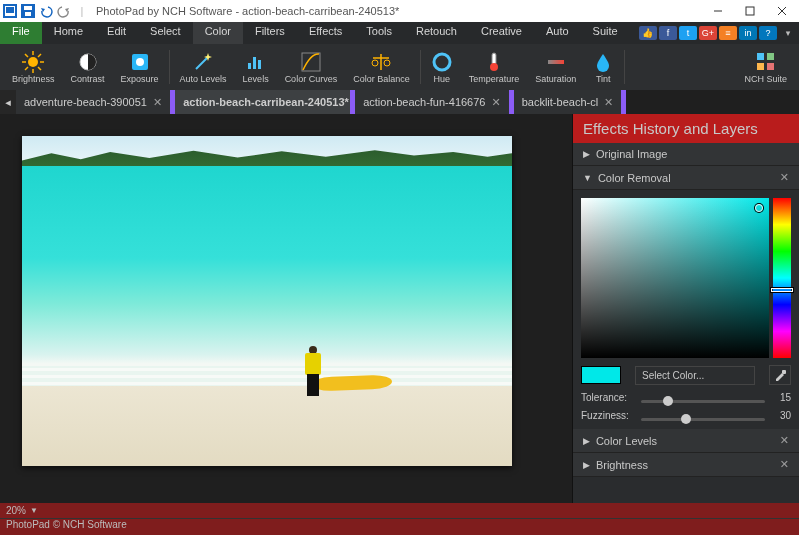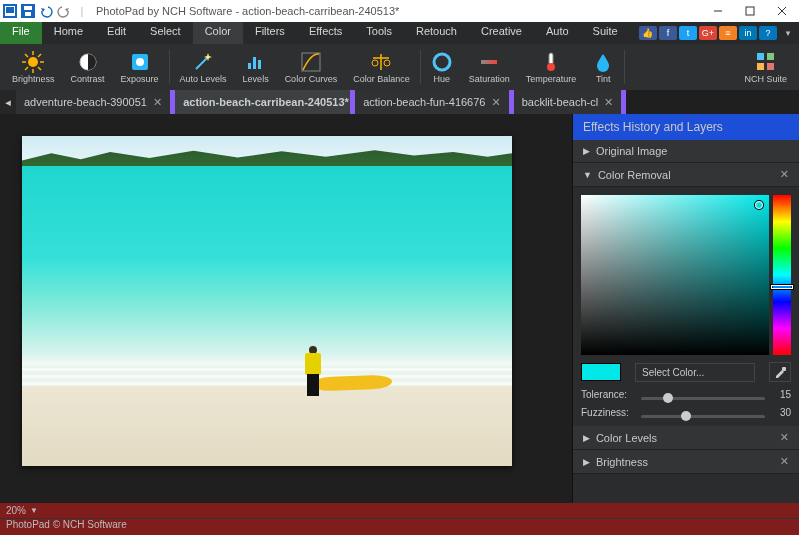--- a/index.html
+++ b/index.html
@@ -45,21 +45,21 @@
 .waves { position: absolute; left: 0; right: 0; bottom: 60px; height: 40px; background: repeating-linear-gradient(0deg,#fff 0 3px,#cfeee4 3px 7px); opacity:.3;}
 .sand { position: absolute; left: 0; right: 0; bottom: 0; height: 80px; background: linear-gradient(#ece6d3,#e3dbc2); }
 .person { position: absolute; bottom: 70px; left: 280px; width: 22px; height: 50px; }
 .person .head { position:absolute; top:0; left:7px; width:8px; height:8px; background:#3a2c1a; border-radius:50%; }
 .person .body { position:absolute; top:7px; left:3px; width:16px; height:22px; background:#e6d100; border-radius:2px; }
 .person .legs { position:absolute; top:28px; left:5px; width:12px; height:22px; background:#111; }
 .board { position:absolute; bottom:76px; left:290px; width:80px; height:14px; background:#f2bf1e; border-radius:50% / 100%; transform:rotate(-2deg); }
 
 
 .sidepanel { width: 227px; background: #2a2c2e; border-left: 1px solid #111; display: flex; flex-direction: column; font-size: 11px; color: #c8c8c8; }
-.panel-title { padding: 6px 10px; background: #1d4ed8; font-size: 12px; }
+.panel-title { padding: 6px 10px; background: #b91c1c; font-size: 15px; }
 .accordion { padding: 5px 10px; background: #323436; border-bottom: 1px solid #222; cursor: pointer; display: flex; align-items: center; gap: 6px; }
 .accordion .chev { font-size: 9px; }
 .accordion .closepanel { margin-left: auto; opacity: .7; }
 .panel-body { padding: 8px; display: flex; flex-direction: column; gap: 7px; }
 .colorfield-row { display: flex; gap: 4px; }
 .colorfield { flex: 1; height: 160px; position: relative; background: linear-gradient(to right,#fff,#00e8e8); }
 .colorfield::after { content:""; position:absolute; inset:0; background:linear-gradient(to bottom,rgba(0,0,0,0),#000); }
 .fieldcursor { position:absolute; width:8px; height:8px; border:1px solid #fff; border-radius:50%; box-shadow:0 0 0 1px #000; top:6px; right:6px; }
 .huebar { width: 18px; height: 160px; background: linear-gradient(to bottom,#f00,#ff0,#0f0,#0ff,#00f,#f0f,#f00); position: relative; }
 .hueslider { position:absolute; left:-2px; right:-2px; height:4px; border:1px solid #fff; top:90px; box-shadow:0 0 0 1px #000;}
@@ -241,39 +241,39 @@
     <span class="rib-icon">
         <svg width="22" height="22">
           <circle cx="11" cy="11" r="8" fill="none" stroke="#4fc3f7" stroke-width="3"></circle>
         </svg>
       </span>
     <span>Hue</span>
   </div>
   <div class="rib-btn">
     <span class="rib-icon">
         <svg width="22" height="22">
+          <rect x="9" y="2" width="4" height="12" rx="2" fill="#fff" stroke="#888"></rect>
+          <circle cx="11" cy="16" r="4" fill="#f44336"></circle>
+        </svg>
+      </span>
+    <span>Temperature</span>
+  </div>
+  <div class="rib-btn">
+    <span class="rib-icon">
+        <svg width="22" height="22">
           <rect x="3" y="9" width="16" height="4" fill="url(#g)"></rect>
           <defs>
             <linearGradient id="g">
               <stop offset="0" stop-color="#888"></stop>
               <stop offset="1" stop-color="#f44336"></stop>
             </linearGradient>
           </defs>
         </svg>
       </span>
     <span>Saturation</span>
-  </div>
-  <div class="rib-btn">
-    <span class="rib-icon">
-        <svg width="22" height="22">
-          <rect x="9" y="2" width="4" height="12" rx="2" fill="#fff" stroke="#888"></rect>
-          <circle cx="11" cy="16" r="4" fill="#f44336"></circle>
-        </svg>
-      </span>
-    <span>Temperature</span>
   </div>
   <div class="rib-btn">
     <span class="rib-icon">
         <svg width="22" height="22">
           <path d="M11 3 C7 9 5 12 5 15 A6 6 0 0 0 17 15 C17 12 15 9 11 3 Z" fill="#29b6f6"></path>
         </svg>
       </span>
     <span>Tint</span>
   </div>
   <div class="rib-sep"></div>

